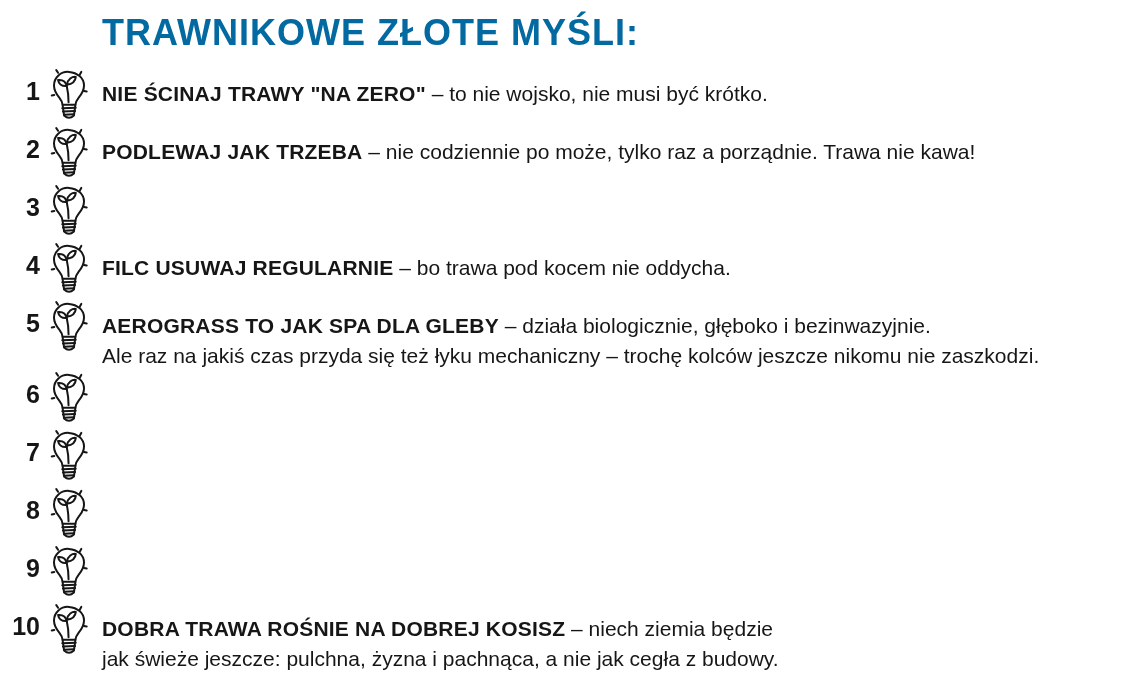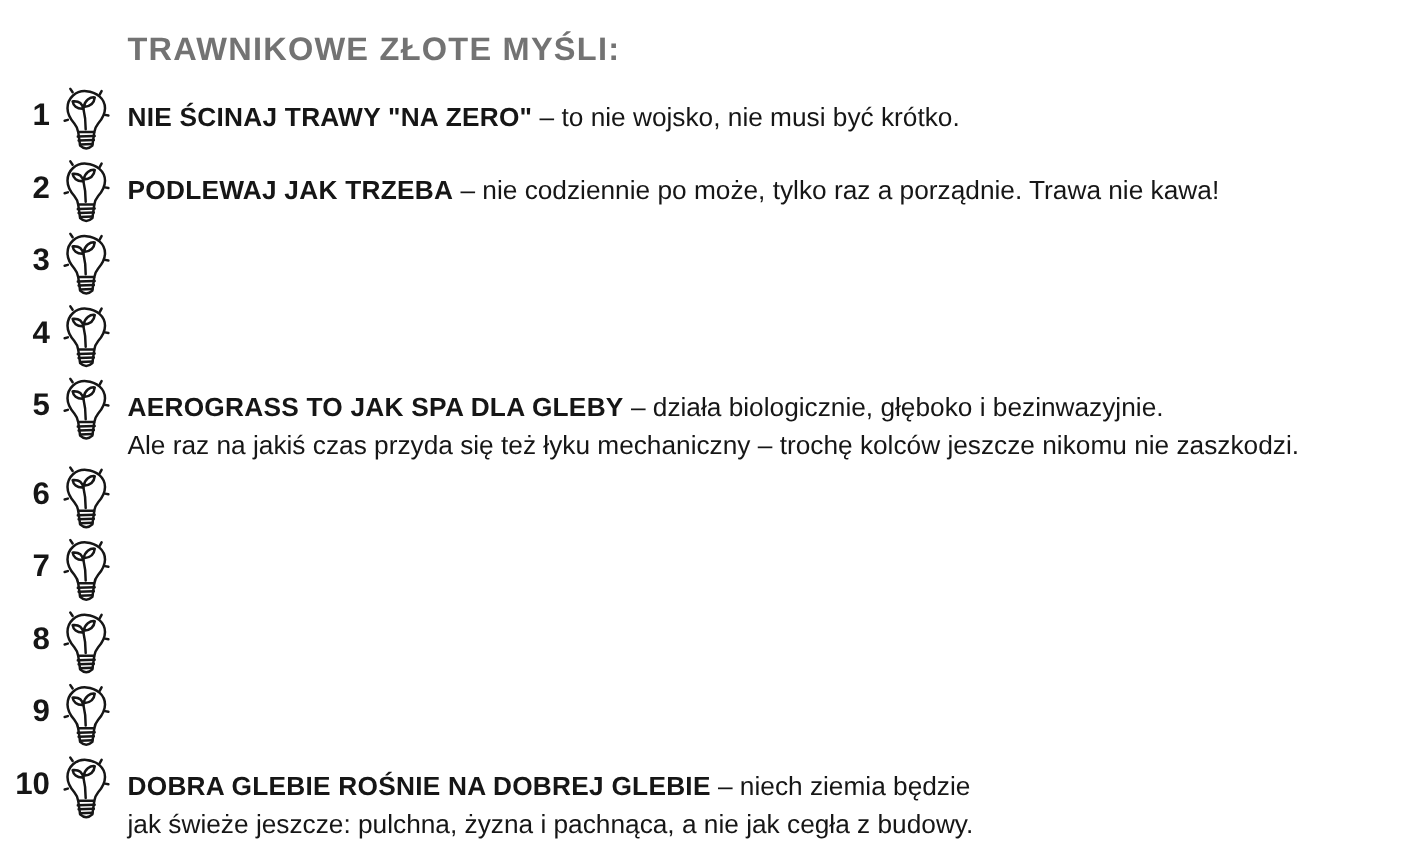--- a/index.html
+++ b/index.html
@@ -6,25 +6,25 @@
   body {
     width: 1138px;
     height: 693px;
     background: #ffffff;
     color: #161616;
     font-family: "Liberation Sans", sans-serif;
     overflow: hidden;
   }
   .page { padding-top: 12px; }
   .title {
-    margin: 12px 0 14px 102px;
-    font-size: 26px;
+    margin: 0 0 14px 102px;
+    font-size: 36px;
     font-weight: bold;
     letter-spacing: 1px;
-    color: #737373;
+    color: #0369a1;
   }
   .list { display: flex; flex-direction: column; }
   .item { display: flex; align-items: flex-start; min-height: 58px; }
   .num {
     flex: 0 0 40px;
     text-align: right;
     font-size: 25px;
     font-weight: bold;
     padding-top: 9px;
     line-height: 28px;
@@ -96,20 +96,21 @@
     <svg class="bulb" viewBox="0 0 44 60">
           <use href="#bulb-glyph"></use>
         </svg>
   </div>
 
   <div class="item">
     <div class="num">4</div>
     <svg class="bulb" viewBox="0 0 44 60">
           <use href="#bulb-glyph"></use>
         </svg>
+    <div class="text"><span class="b">FILC USUWAJ REGULARNIE</span><span> – bo trawa pod kocem nie oddycha.</span><span class="b"></span><span></span><div></div></div>
   </div>
 
   <div class="item">
     <div class="num">5</div>
     <svg class="bulb" viewBox="0 0 44 60">
           <use href="#bulb-glyph"></use>
         </svg>
     <div class="text"><span class="b">AEROGRASS TO JAK SPA DLA GLEBY</span><span> – działa biologicznie, głęboko i bezinwazyjnie.</span><span class="b"></span><span></span><div>Ale raz na jakiś czas przyda się też łyku mechaniczny – trochę kolców jeszcze nikomu nie zaszkodzi.</div></div>
   </div>
 
@@ -139,16 +140,16 @@
     <svg class="bulb" viewBox="0 0 44 60">
           <use href="#bulb-glyph"></use>
         </svg>
   </div>
 
   <div class="item">
     <div class="num">10</div>
     <svg class="bulb" viewBox="0 0 44 60">
           <use href="#bulb-glyph"></use>
         </svg>
-    <div class="text"><span class="b">DOBRA GLEBIE ROŚNIE NA DOBREJ GLEBIE</span><span> – niech ziemia będzie</span><span class="b"></span><span></span><div>jak świeże jeszcze: pulchna, żyzna i pachnąca, a nie jak cegła z budowy.</div></div>
+    <div class="text"><span class="b">DOBRA TRAWA ROŚNIE NA DOBREJ KOSISZ</span><span> – niech ziemia będzie</span><span class="b"></span><span></span><div>jak świeże jeszcze: pulchna, żyzna i pachnąca, a nie jak cegła z budowy.</div></div>
   </div>
 </div>
 </div>
 
 </body></html>

